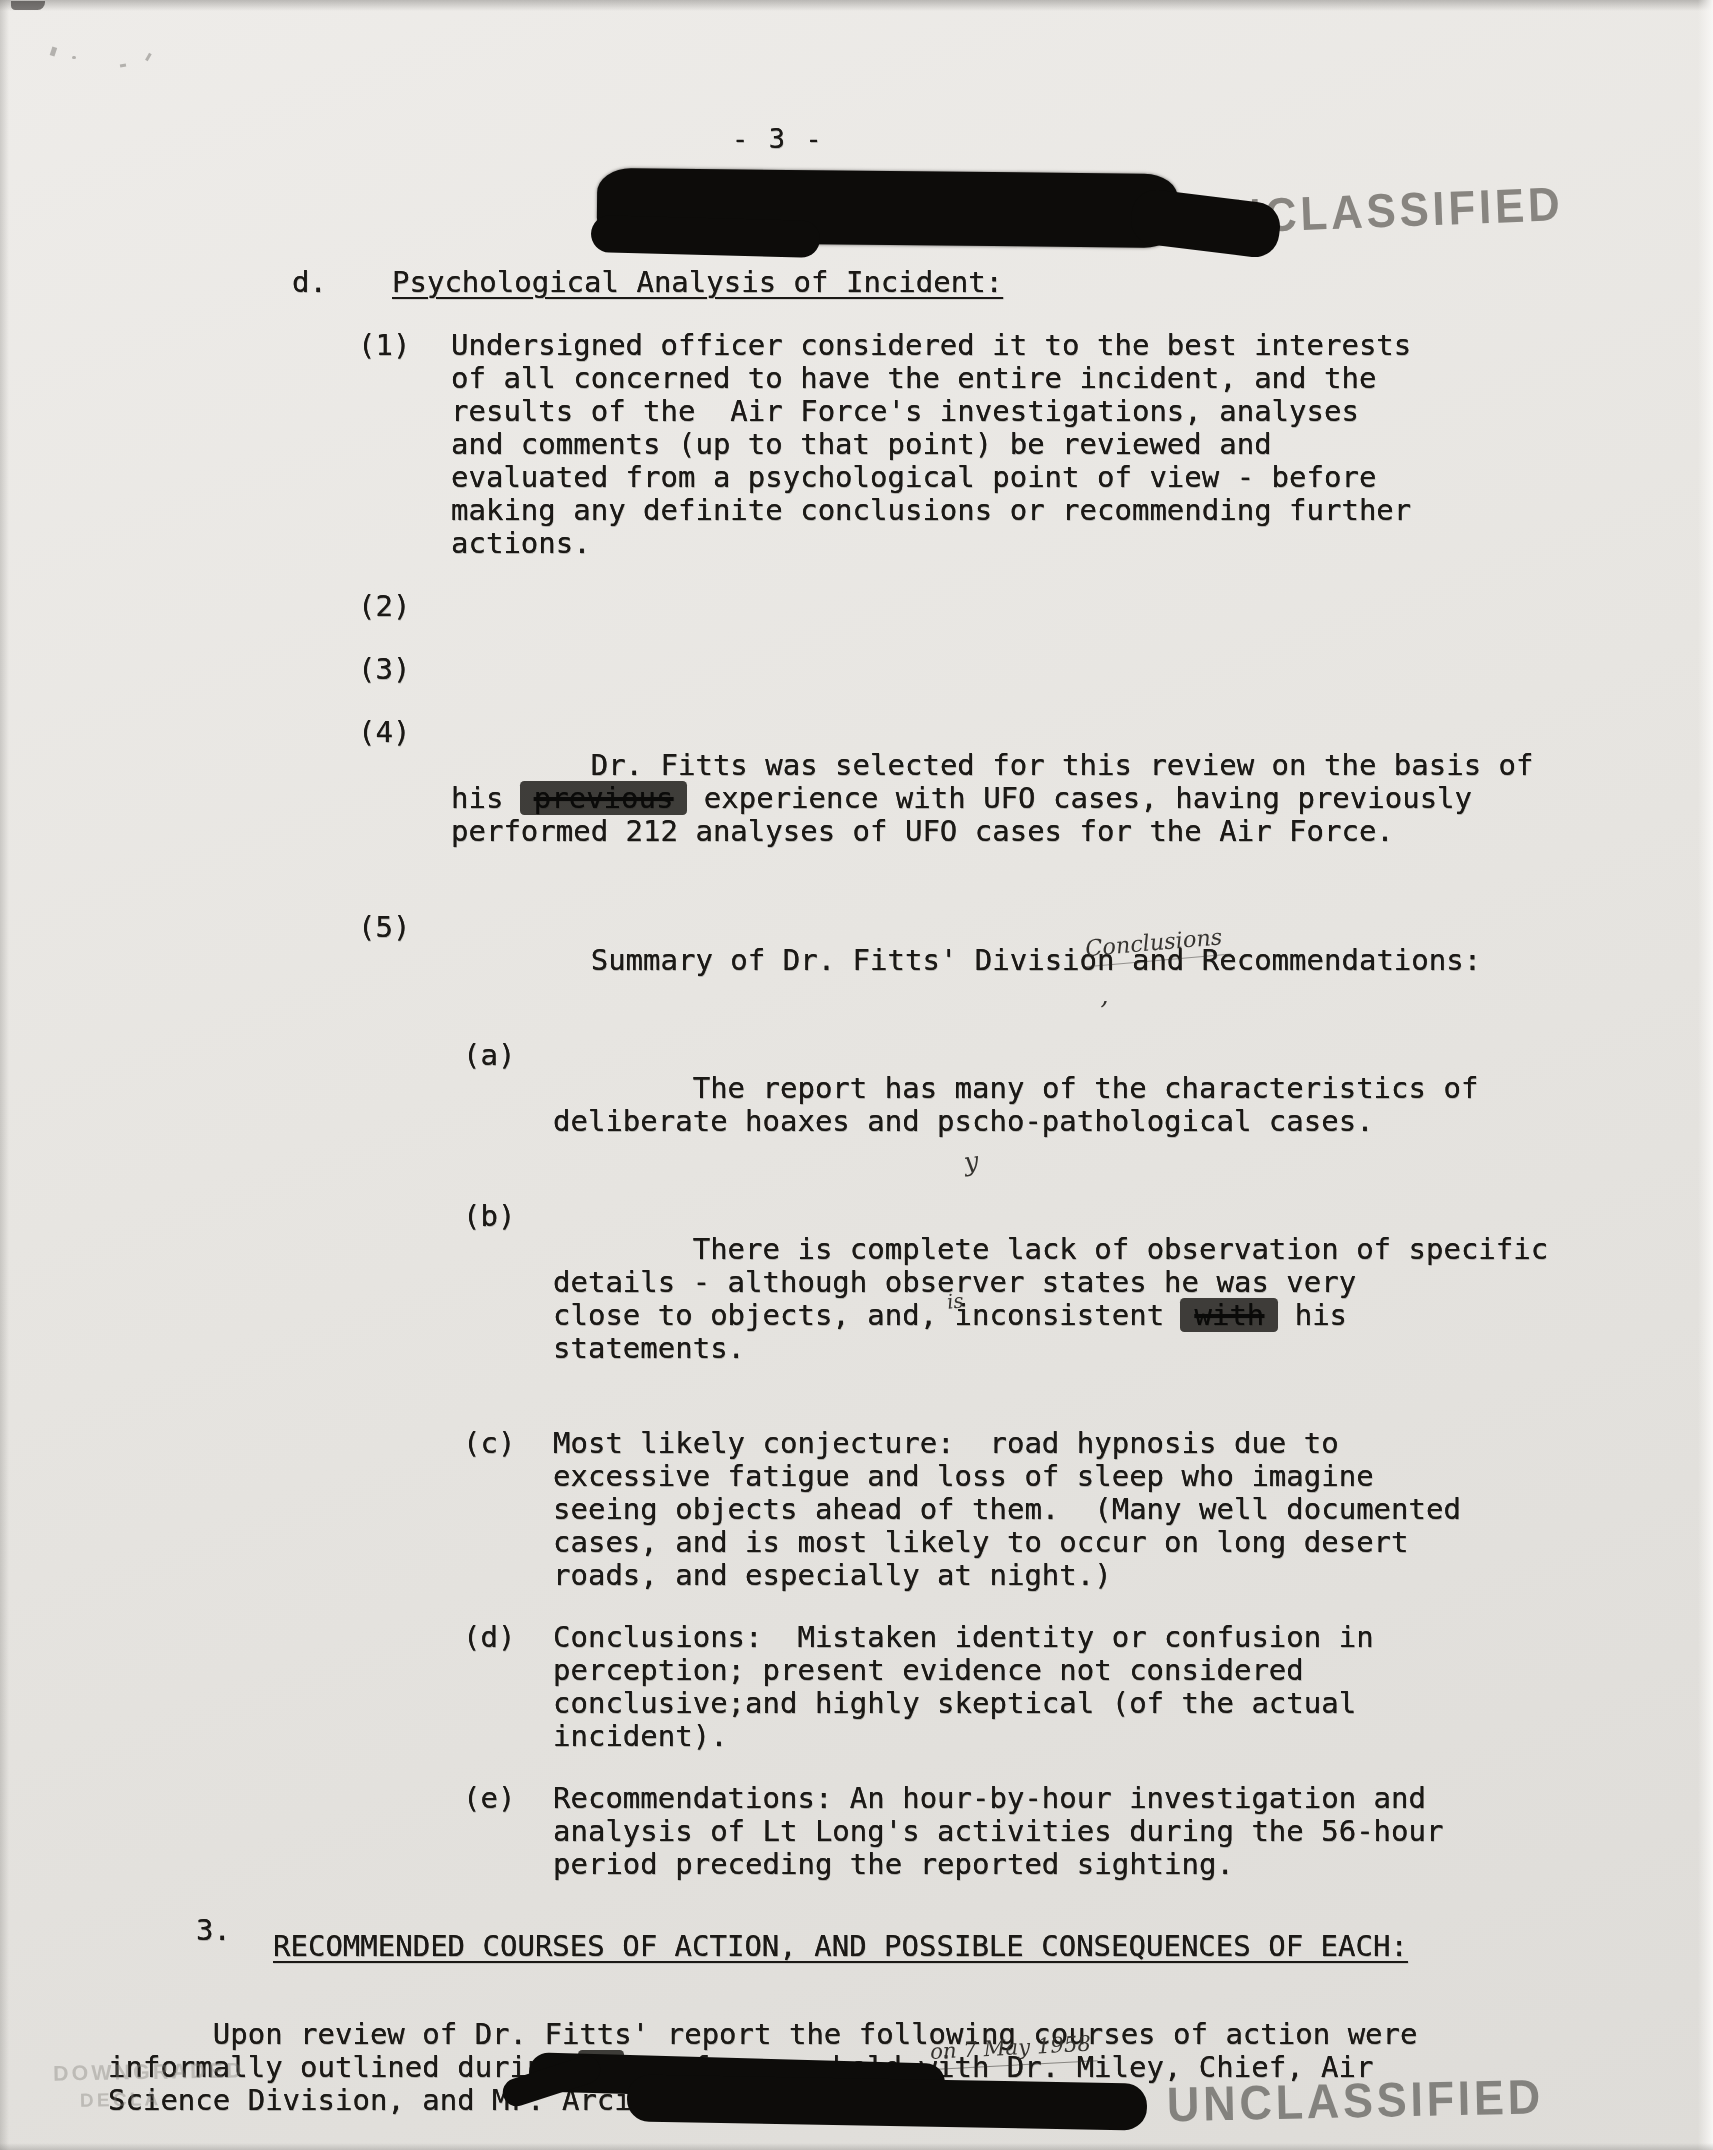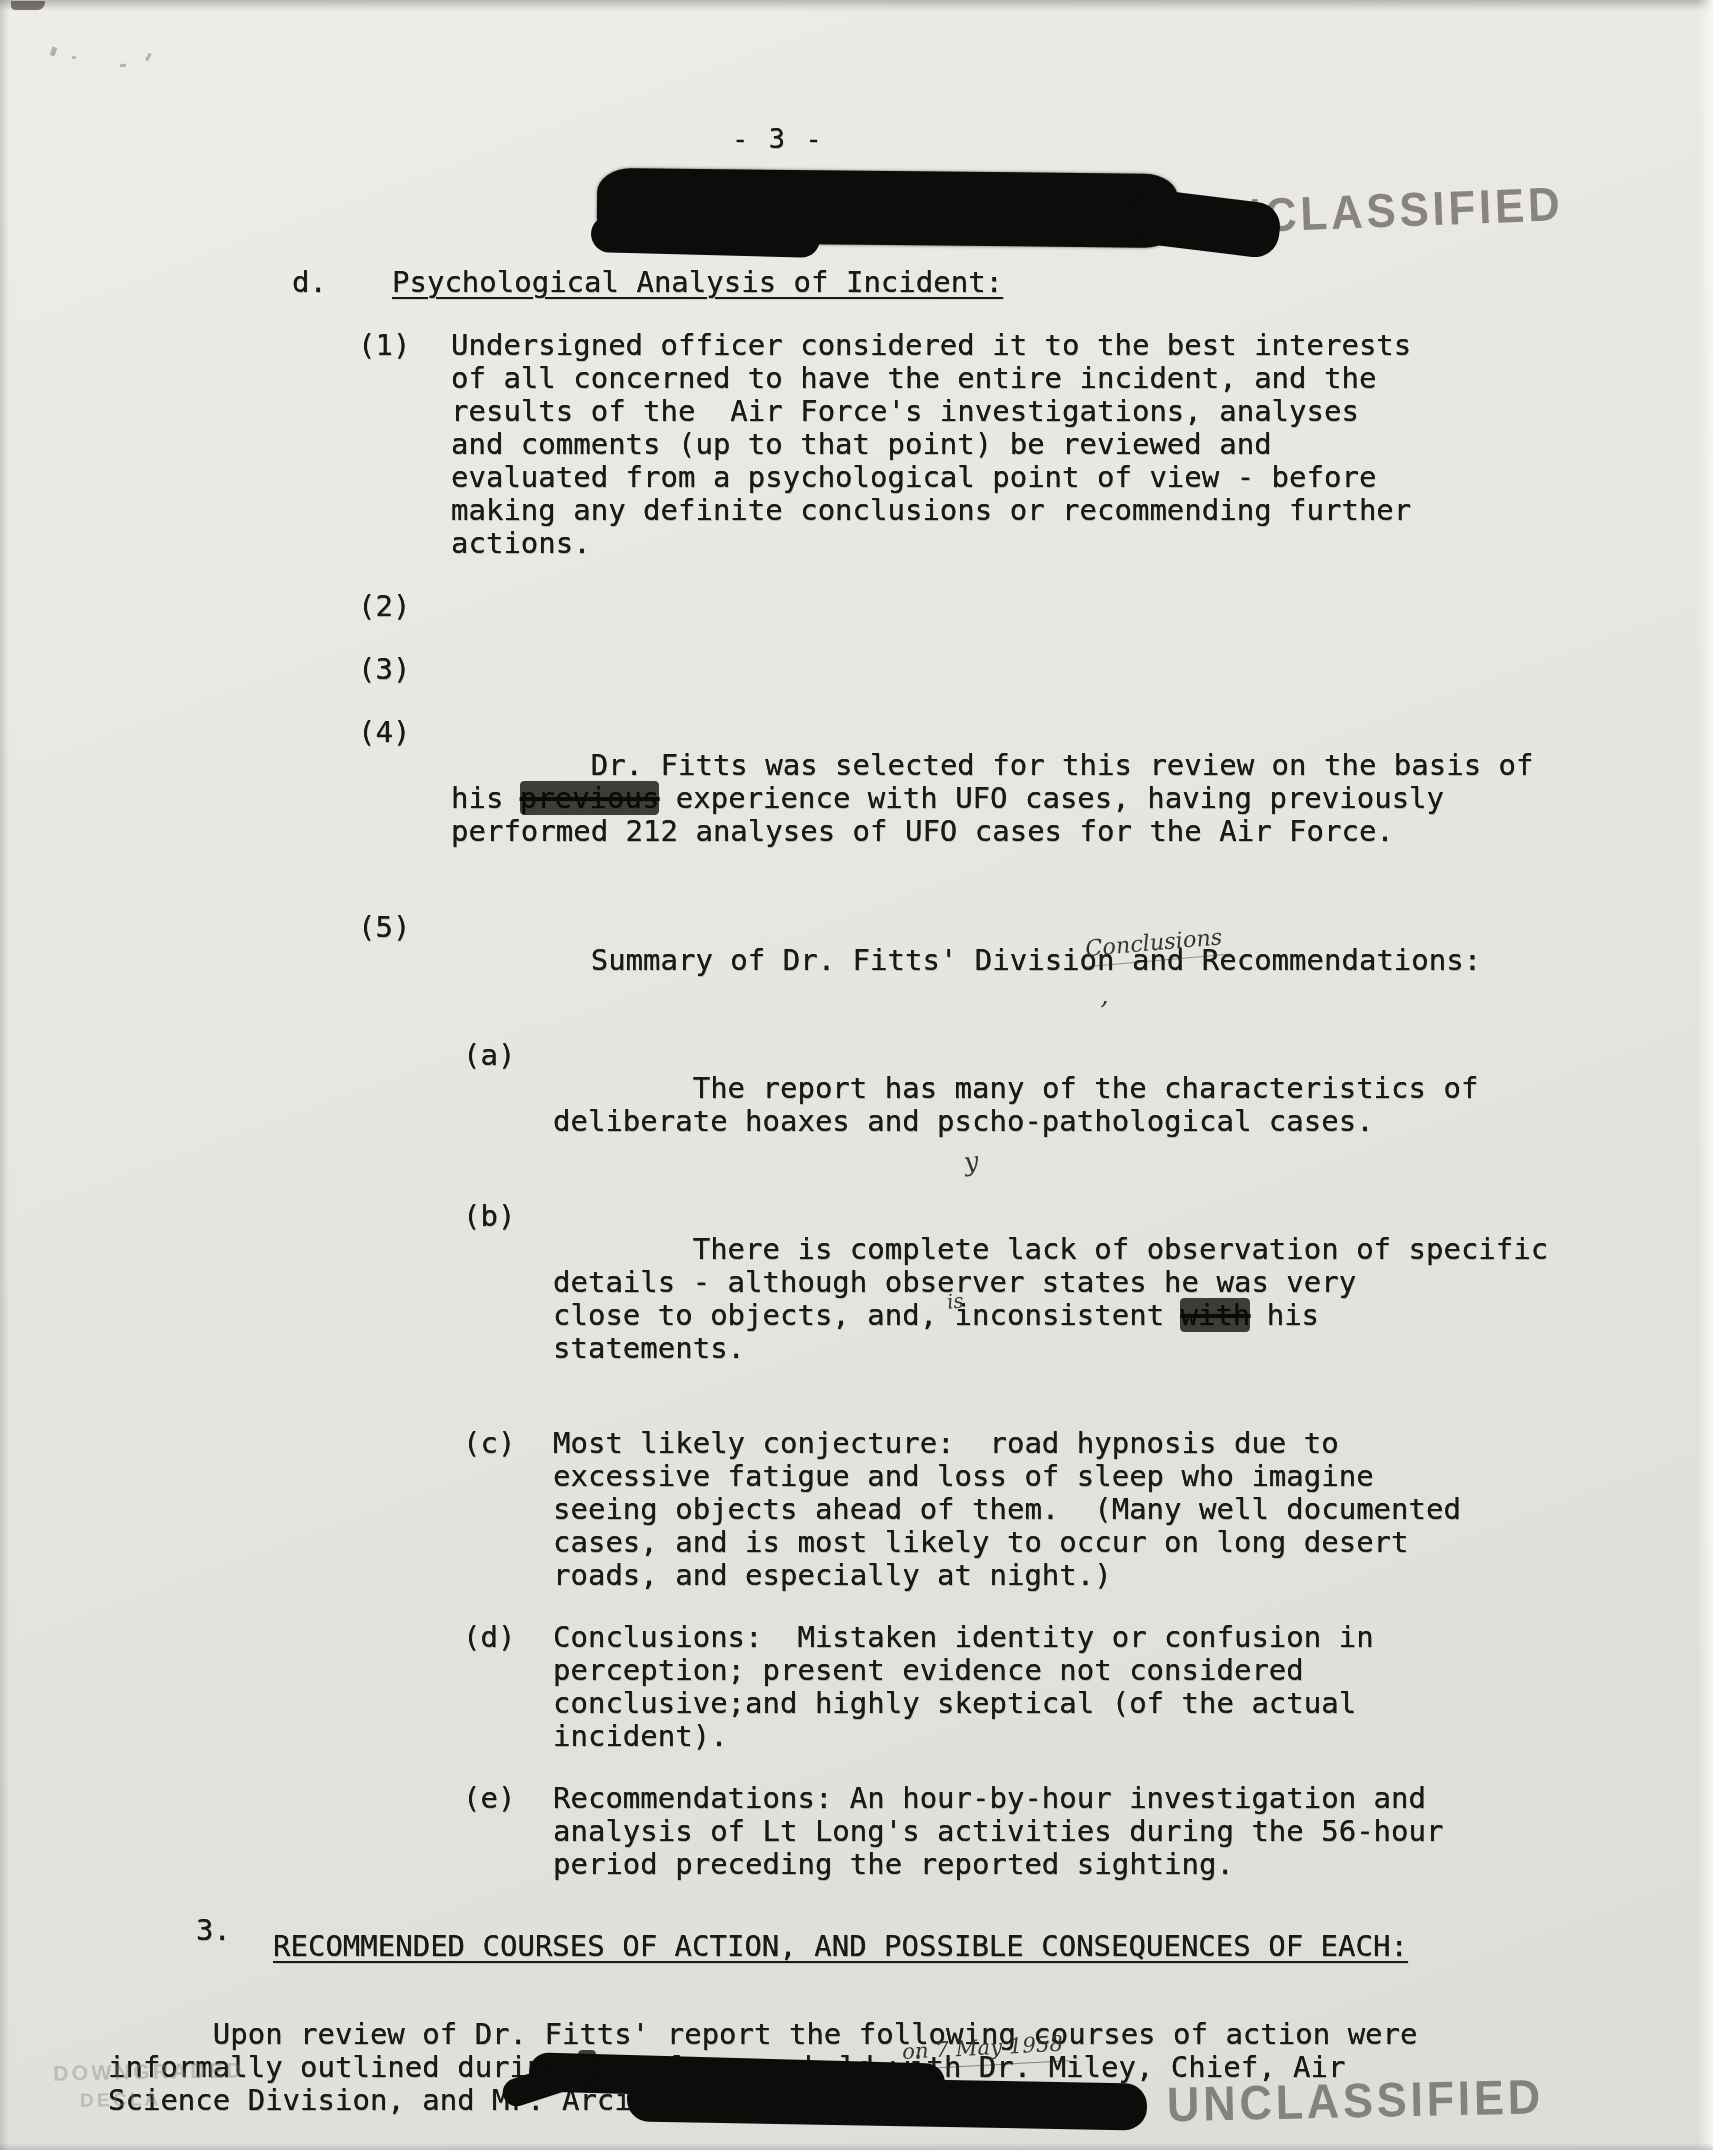--- a/index.html
+++ b/index.html
@@ -41,21 +41,21 @@
   .sub .num{width:90px;flex:none;}
   .sub .body{width:1141px;}
 
   .h3{display:flex;margin-left:196px;margin-top:33px;}
   .h3 .lbl{width:77px;flex:none;}
   .h3 .ttl{text-decoration:underline;text-decoration-thickness:2.1px;text-underline-offset:5.3px;margin-top:16px;}
 
   .para{margin-left:108px;margin-top:22.4px;width:1504px;text-indent:86px;}
 
   
-  .blot{background:rgba(28,26,23,.83);color:rgba(10,9,8,.95);border-radius:4.3px;padding:0 0;margin:0 -1.1px;box-decoration-break:clone;text-decoration:line-through;text-decoration-thickness:4.3px;}
+  .blot{background:rgba(28,26,23,.83);color:rgba(10,9,8,.95);border-radius:4.3px;padding:0 14px;margin:0 -1.1px;box-decoration-break:clone;text-decoration:line-through;text-decoration-thickness:4.3px;}
 
   
   .anchor{position:relative;display:inline-block;width:0;height:0;vertical-align:baseline;}
   .hw{font-family:"DejaVu Serif",serif;font-style:italic;color:#35332f;text-shadow:none;white-space:nowrap;}
   .hw-conclusions{position:absolute;left:-32px;bottom:8.5px;font-size:22.4px;transform:rotate(-5deg);border-bottom:1.6px solid rgba(45,43,39,.45);padding:0 7.5px 1.1px 3.2px;}
   .hw-comma{position:absolute;left:-14px;top:8.5px;font-size:25.6px;}
   .hw-y{position:absolute;left:-8.5px;top:14px;font-size:25.6px;transform:rotate(-8deg);}
   .hw-is{position:absolute;left:-7.5px;bottom:7.5px;font-size:20px;transform:rotate(-6deg);}
   .hw-date{position:absolute;left:27px;bottom:9.6px;font-size:21.3px;transform:rotate(-3deg);border-bottom:1.6px solid rgba(45,43,39,.5);padding:0 5.3px 1.1px 2.1px;}
 

